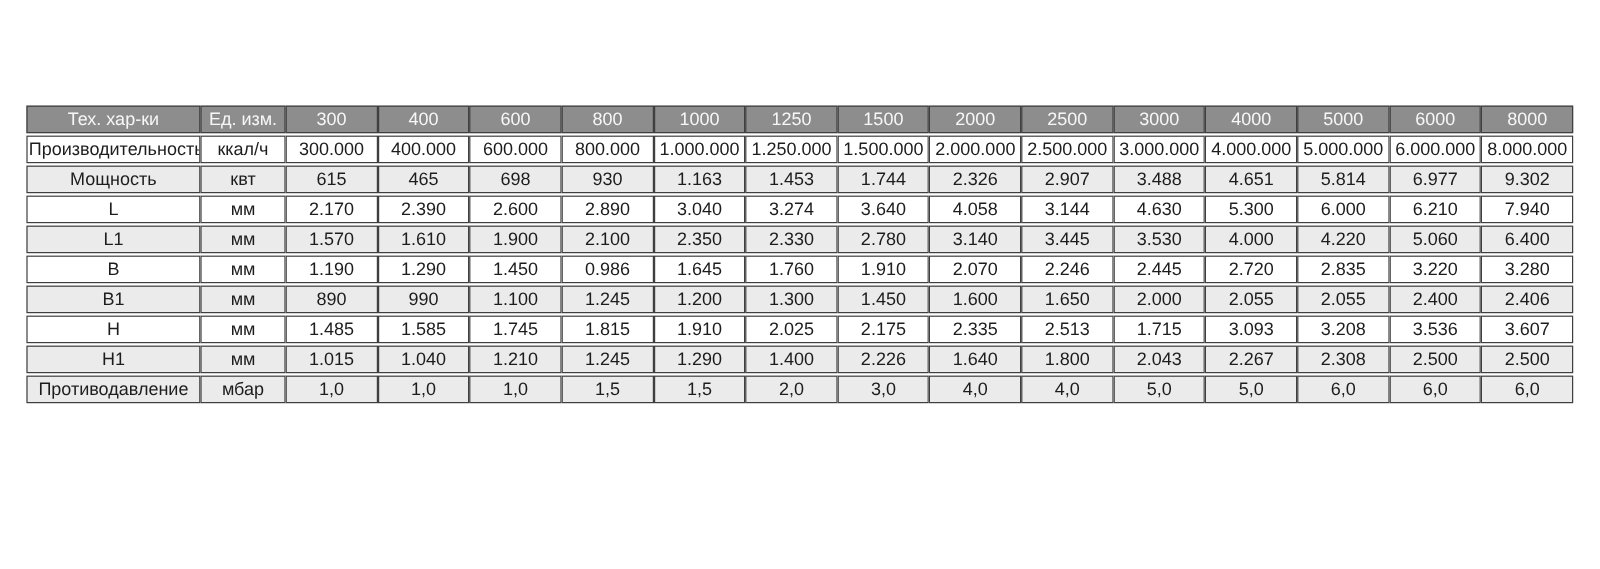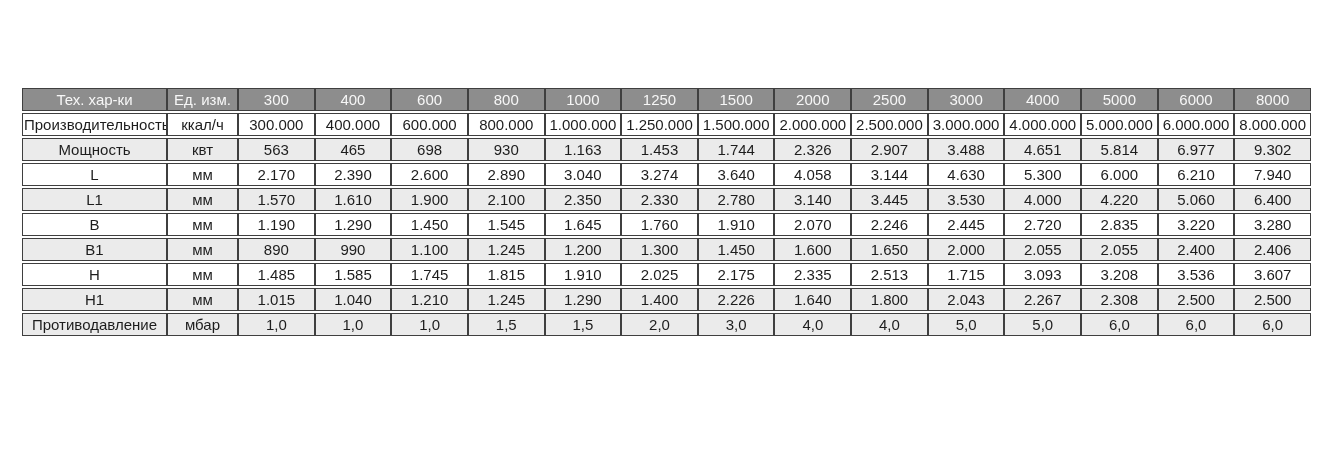--- a/index.html
+++ b/index.html
@@ -94,21 +94,21 @@
           <td>2.500.000</td>
           <td>3.000.000</td>
           <td>4.000.000</td>
           <td>5.000.000</td>
           <td>6.000.000</td>
           <td>8.000.000</td>
         </tr>
         <tr class="alt">
           <td>Мощность</td>
           <td>квт</td>
-          <td>563</td>
+          <td>615</td>
           <td>465</td>
           <td>698</td>
           <td>930</td>
           <td>1.163</td>
           <td>1.453</td>
           <td>1.744</td>
           <td>2.326</td>
           <td>2.907</td>
           <td>3.488</td>
           <td>4.651</td>
@@ -151,21 +151,21 @@
           <td>4.220</td>
           <td>5.060</td>
           <td>6.400</td>
         </tr>
         <tr>
           <td>B</td>
           <td>мм</td>
           <td>1.190</td>
           <td>1.290</td>
           <td>1.450</td>
-          <td>1.545</td>
+          <td>0.986</td>
           <td>1.645</td>
           <td>1.760</td>
           <td>1.910</td>
           <td>2.070</td>
           <td>2.246</td>
           <td>2.445</td>
           <td>2.720</td>
           <td>2.835</td>
           <td>3.220</td>
           <td>3.280</td>

